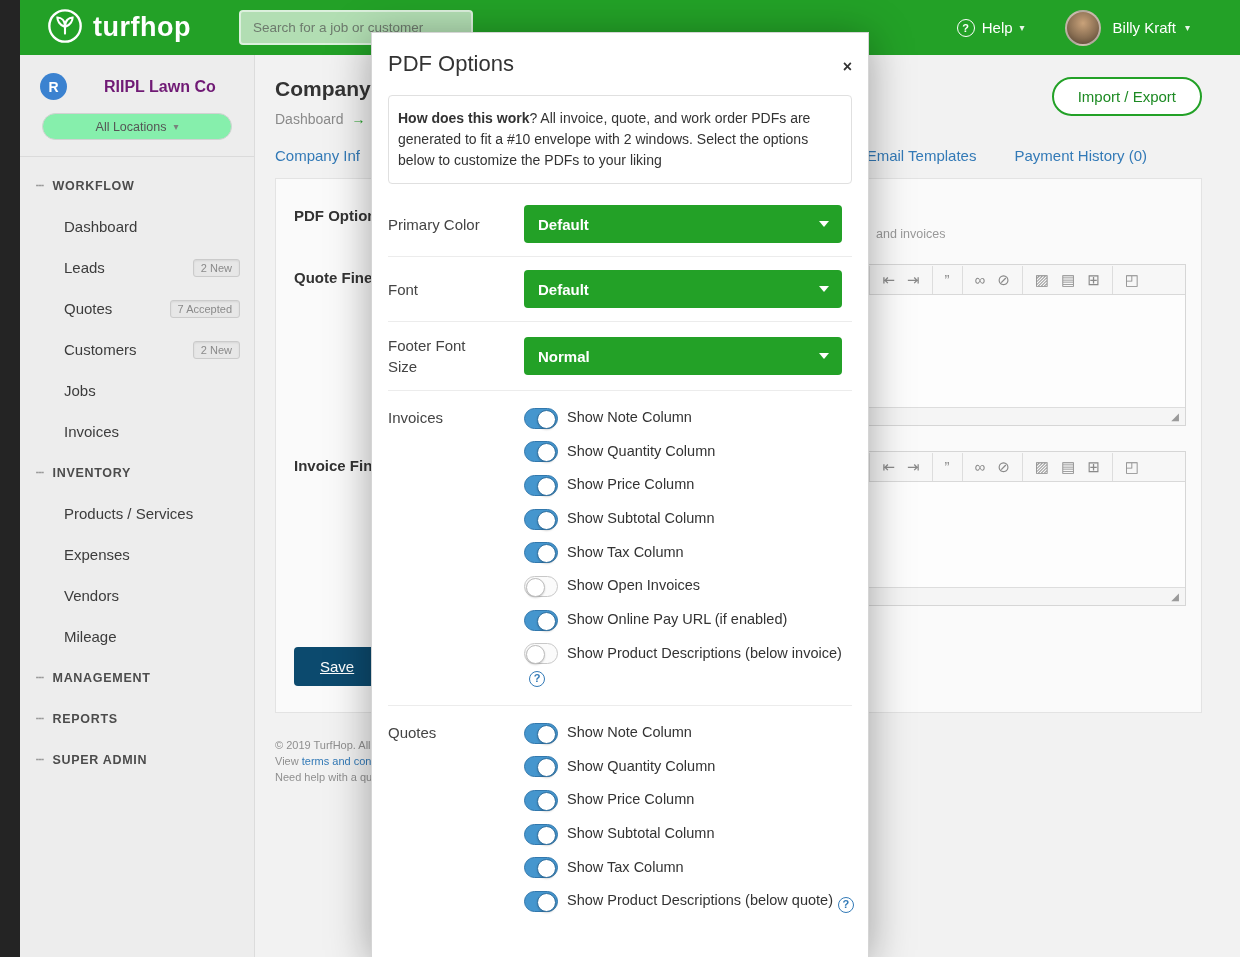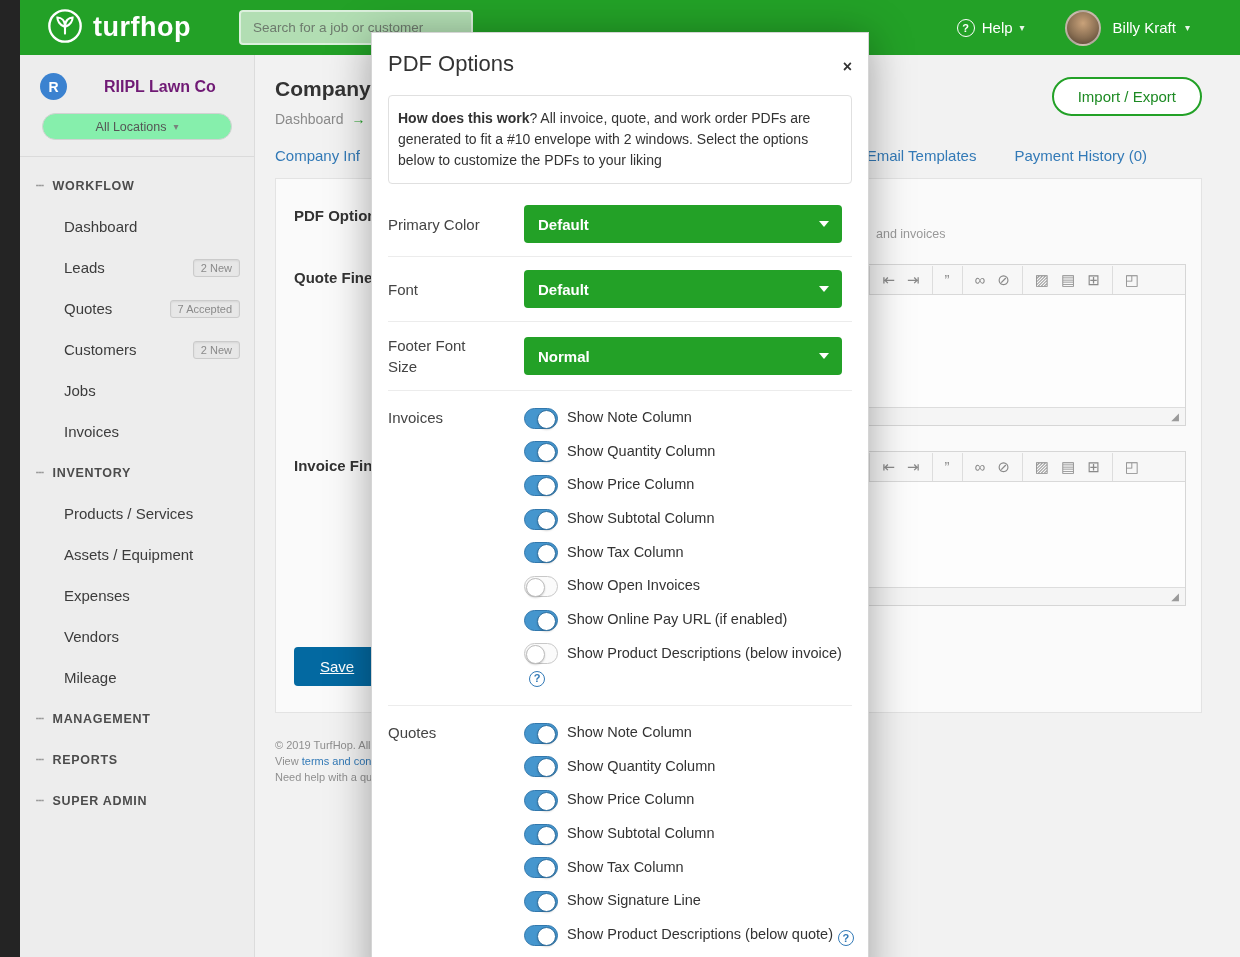--- a/index.html
+++ b/index.html
@@ -70,21 +70,21 @@
   .pdf-desc { position:absolute; left:600px; top:48px; font-size:12.5px; color:#999; }
   .editor { position:absolute; width:592px; border:1px solid #d6d6d6; background:#fdfdfd; }
   .ed-toolbar { height:30px; background:#f7f7f7; border-bottom:1px solid #d9d9d9;
     display:flex; align-items:center; justify-content:flex-end; padding-right:40px; }
   .ed-icon { color:#8a8a8a; font-size:15px; padding:0 6px; cursor:pointer; line-height:28px; }
   .ed-icon.sep { border-left:1px solid #ddd; padding-left:12px; margin-left:6px; }
   .ed-body { background:#fdfdfd; }
   .ed-foot { height:18px; background:#f5f5f5; border-top:1px solid #ddd; display:flex;
     align-items:center; justify-content:flex-end; padding-right:6px; }
   .resize { color:#9a9a9a; font-size:10px; cursor:nwse-resize; }
-  .btn-save { position:absolute; left:18px; top:468px; background:#0369a1; color:#fff;
+  .btn-save { position:absolute; left:18px; top:468px; background:#0c4a6e; color:#fff;
     border:none; border-radius:4px; padding:11px 26px; font-size:15px; cursor:pointer; font-family:inherit;text-decoration:underline; }
 
   .page-foot { margin-top:24px; font-size:11px; line-height:16px; color:#8f8f8f; }
   .page-foot a { color:#337ab7; text-decoration:none; cursor:pointer; }
 
   
   .modal { position:absolute; left:371px; top:32px; width:498px; background:#fff; z-index:50;
     box-shadow:0 6px 40px rgba(0,0,0,.35); border:1px solid #d5d5d5; padding-bottom:26px; }
   .modal-head { padding:18px 16px 8px 16px; position:relative; }
   .modal-title { font-size:22px; color:#333; font-weight:500; }
@@ -206,25 +206,20 @@
           <span>INVENTORY</span>
 
         </li>
 
         <li class="side-item">
 
           <span>Products / Services</span>
 
         </li>
 
-        <li class="side-item">
-
-          <span>Assets / Equipment</span>
-
-        </li>
 
         <li class="side-item">
 
           <span>Expenses</span>
 
         </li>
 
         <li class="side-item">
 
           <span>Vendors</span>
@@ -474,25 +469,20 @@
                 <span class="toggle on"></span><span>Show Subtotal Column</span>
               </label>
             </li>
 
             <li>
               <label class="toggle-row">
                 <span class="toggle on"></span><span>Show Tax Column</span>
               </label>
             </li>
 
-            <li>
-              <label class="toggle-row">
-                <span class="toggle on"></span><span>Show Signature Line</span>
-              </label>
-            </li>
 
             <li>
               <label class="toggle-row">
                 <span class="toggle on"></span><span>Show Product Descriptions (below quote)</span><span class="help-icon visible">?</span>
               </label>
             </li>
 
         </ul>
       </div>
     </div>

